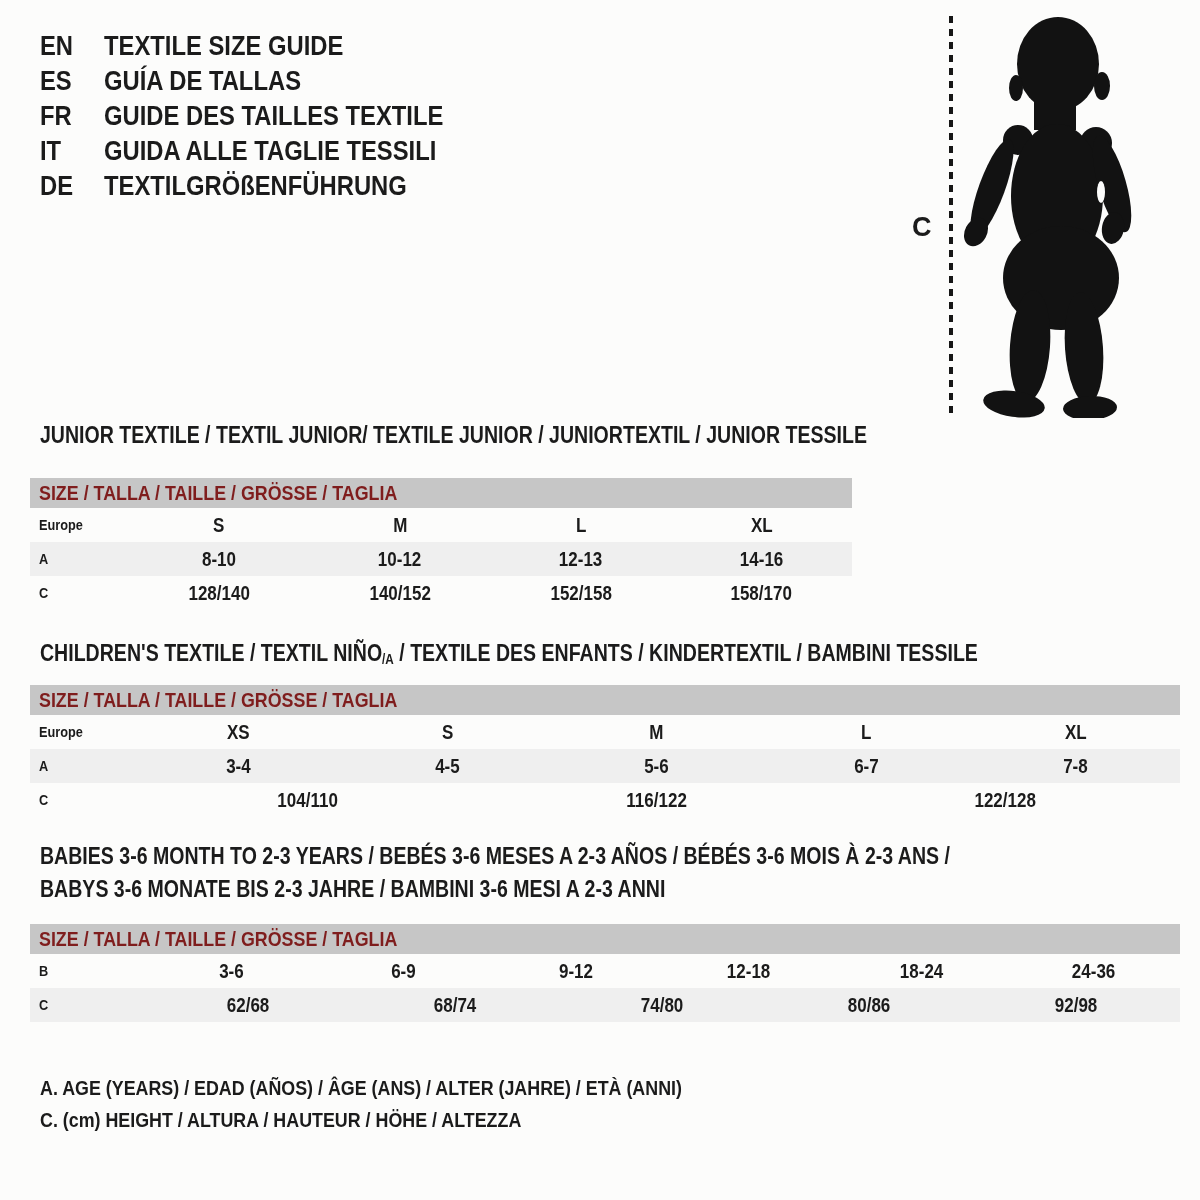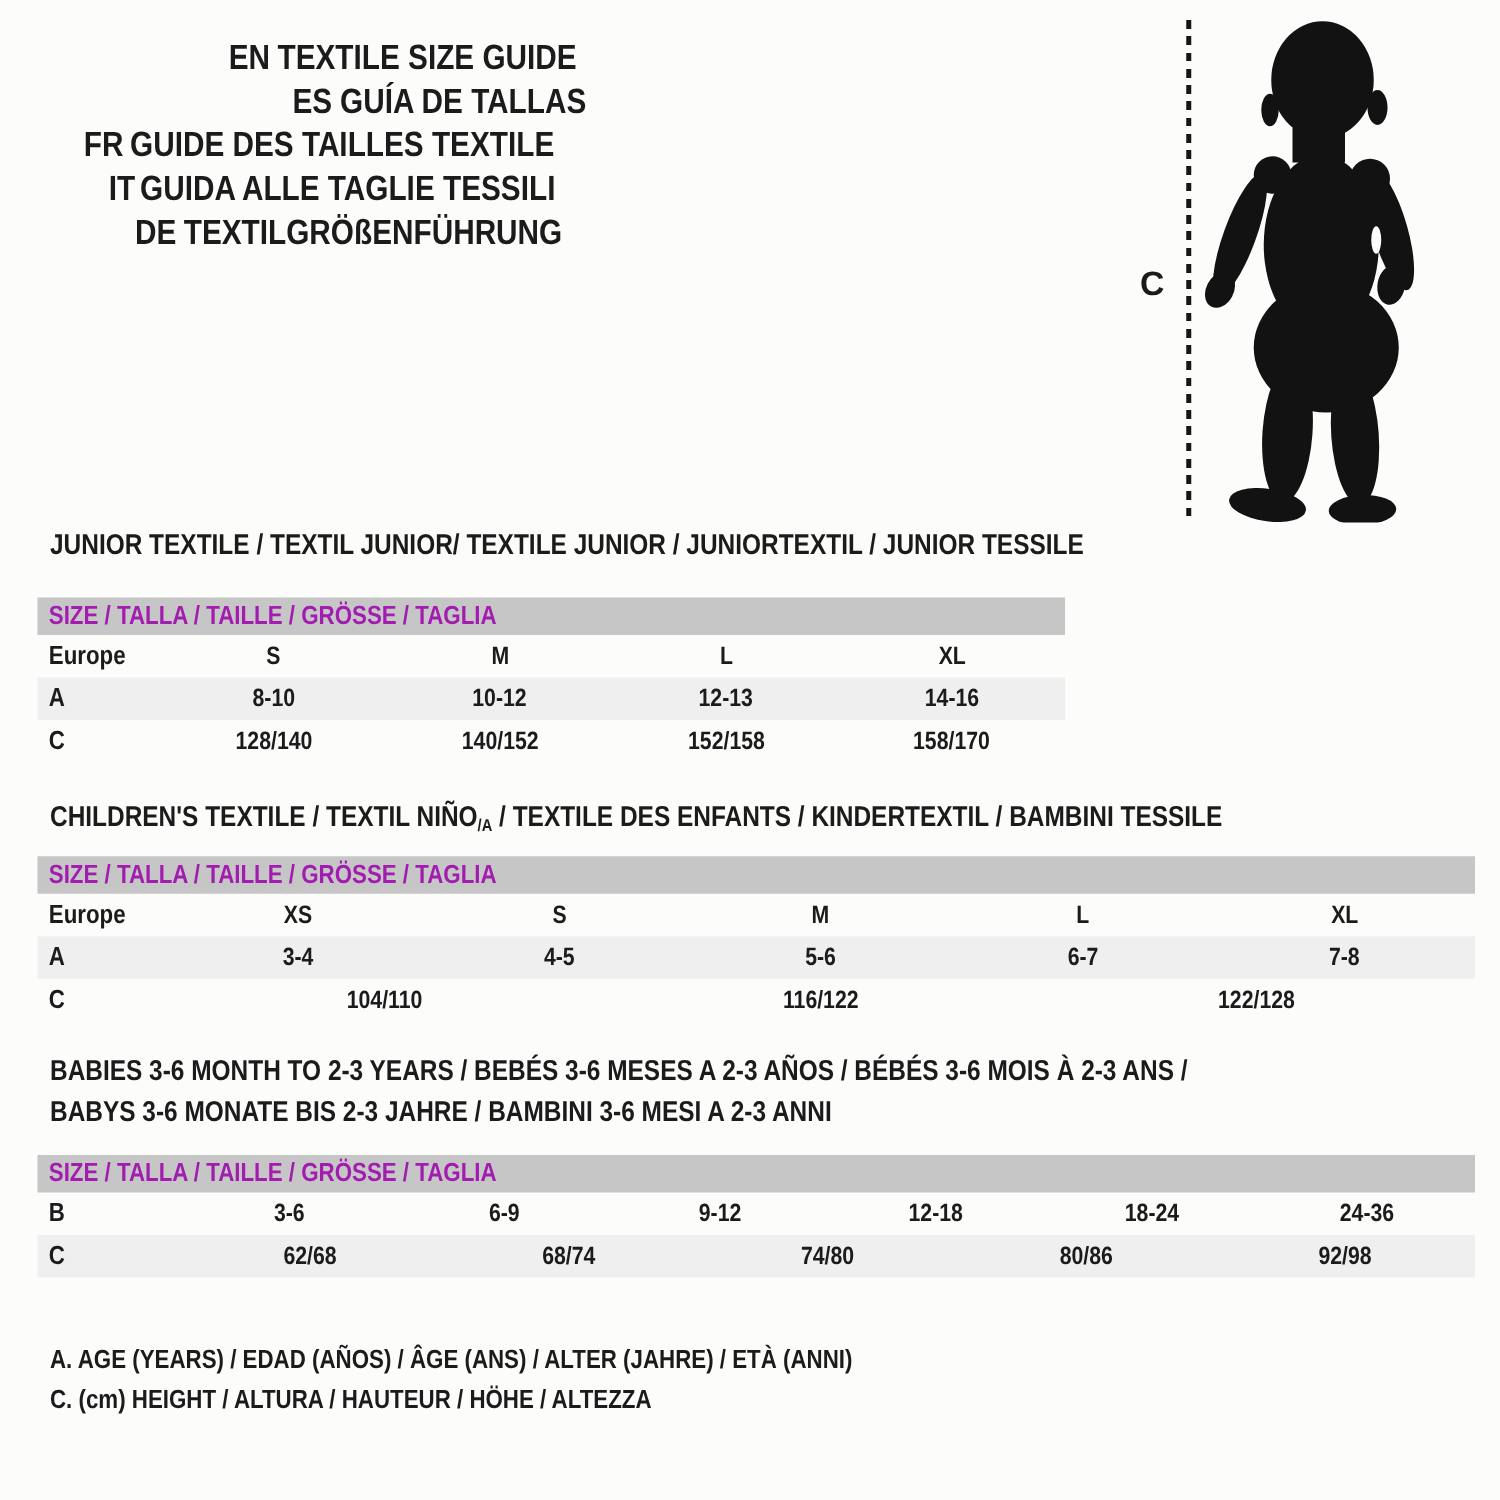--- a/index.html
+++ b/index.html
@@ -5,40 +5,40 @@
   html,body{margin:0;padding:0;}
   body{font-family:"Liberation Sans", sans-serif;}
   .page{position:relative;width:1200px;height:1200px;background:var(--bg,#fcfcfb);color:var(--ink,#1b1b1b);overflow:hidden;}
 
   
   .condL{display:inline-block;transform:scaleX(.85);transform-origin:0 50%;white-space:nowrap;}
   .cx{display:inline-block;transform:scaleX(.85);transform-origin:50% 50%;white-space:nowrap;}
 
   
   .langs{position:absolute;left:40px;top:28px;}
-  .lang-row{height:35px;line-height:35px;font-weight:bold;font-size:28px;white-space:nowrap;text-align:right;}
+  .lang-row{height:35px;line-height:35px;font-weight:bold;font-size:28px;white-space:nowrap;}
   .lang-code{display:inline-block;width:64px;vertical-align:top;}
 
   
   .dash-line{position:absolute;left:949px;top:16px;width:4px;height:402px;
     background:repeating-linear-gradient(to bottom,#161616 0 7px,transparent 7px 13px);}
   .c-label{position:absolute;left:912px;top:212px;font-size:27px;font-weight:bold;}
   .sil{position:absolute;left:962px;top:14px;}
 
   
   .sec-title{position:absolute;font-weight:bold;font-size:23px;white-space:nowrap;}
   .sub{font-size:.6em;vertical-align:-0.25em;}
 
   
   .table{position:absolute;}
-  .size-bar{height:30px;line-height:30px;background:var(--bar,#c6c6c6);color:#a21caf;
+  .size-bar{height:30px;line-height:30px;background:var(--bar,#c6c6c6);color:#7f1d1d;
     font-weight:bold;font-size:21px;padding-left:9px;box-sizing:border-box;}
   .trow{display:flex;height:34px;line-height:34px;font-weight:bold;}
   .trow.shade{background:var(--shade,#efefef);}
-  .tlabel{width:var(--fc,12%);padding-left:9px;box-sizing:border-box;font-size:21px;}
+  .tlabel{width:var(--fc,12%);padding-left:9px;box-sizing:border-box;font-size:15px;}
   .tcell{flex:1;text-align:center;font-size:20px;}
 
   
   .legend{position:absolute;left:40px;top:1072px;}
   .legend-line{height:32px;line-height:32px;font-weight:bold;font-size:21px;white-space:nowrap;}
 </style>
 </head>
 <body>
 
 <div class="page" style="--bg: #fcfcfb; --ink: #1b1b1b; --bar: #c6c6c6; --shade: #efefef; --silhouette: #121212;">

